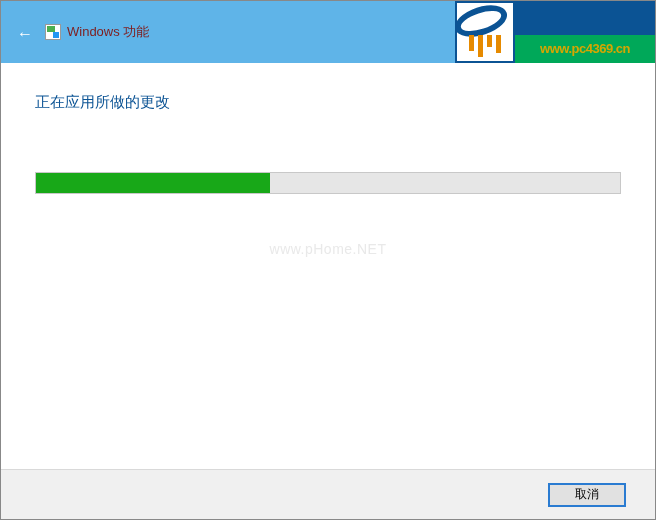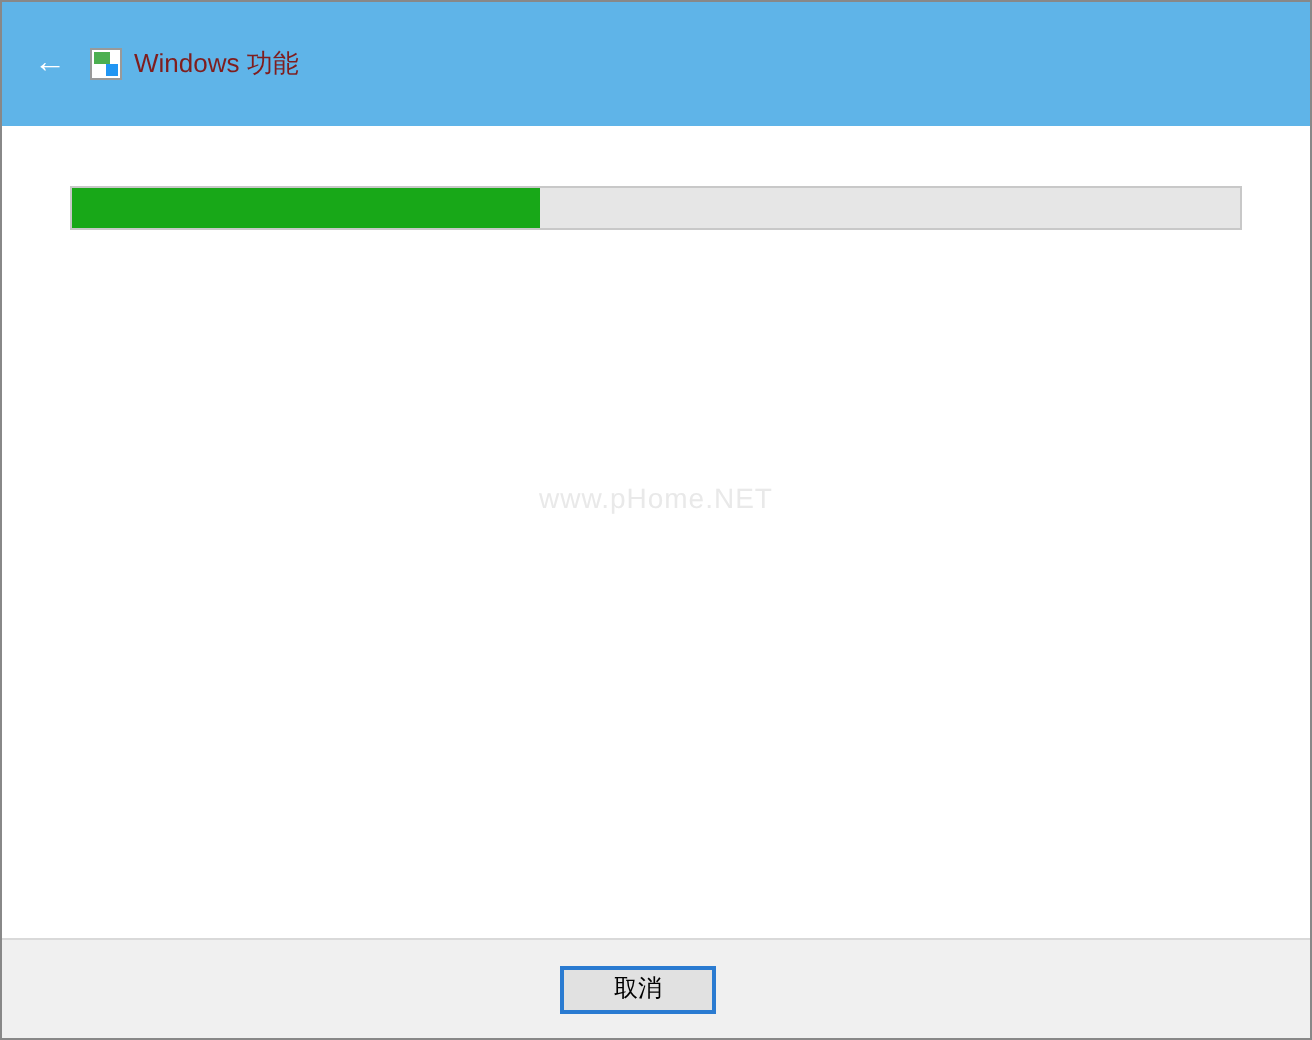--- a/index.html
+++ b/index.html
@@ -146,44 +146,60 @@
     .footer {
       position: absolute;
       bottom: 0;
       left: 0;
       right: 0;
       height: 50px;
       background: #f0f0f0;
       border-top: 1px solid #d9d9d9;
       display: flex;
       align-items: center;
-      justify-content: center;
-      padding-right: 18px;
+      justify-content: flex-end;
+      padding-right: 29px;
     }
     .cancel-btn {
       min-width: 78px;
       height: 24px;
       background: #e1e1e1;
       border: 2px solid #2a7bd1;
       font-size: 12px;
       font-family: inherit;
       cursor: pointer;
       padding: 0 8px;
     }
   </style>
 </head>
 <body>
 
 <div class="titlebar">
   <span class="back-arrow">←</span>
   <span class="app-icon"></span>
   <span class="title-text">Windows 功能</span>
+  <div class="logo-block">
+    <div class="logo-left">
+      <div class="oval"></div>
+      <div class="bars">
+          <span></span>
+          <span></span>
+          <span></span>
+          <span></span>
+        </div>
+    </div>
+    <div class="logo-right">
+      <div class="logo-top"></div>
+      <div class="logo-bottom">www.pc4369.cn</div>
+    </div>
+  </div>
 </div>
 
 <div class="content">
+  <div class="heading">正在应用所做的更改</div>
   <div class="progress-outer">
     <div class="progress-inner" style="width:40%"></div>
   </div>
 </div>
 
 <div class="watermark">www.pHome.NET</div>
 
 <div class="footer">
   <button class="cancel-btn">取消</button>
 </div>

